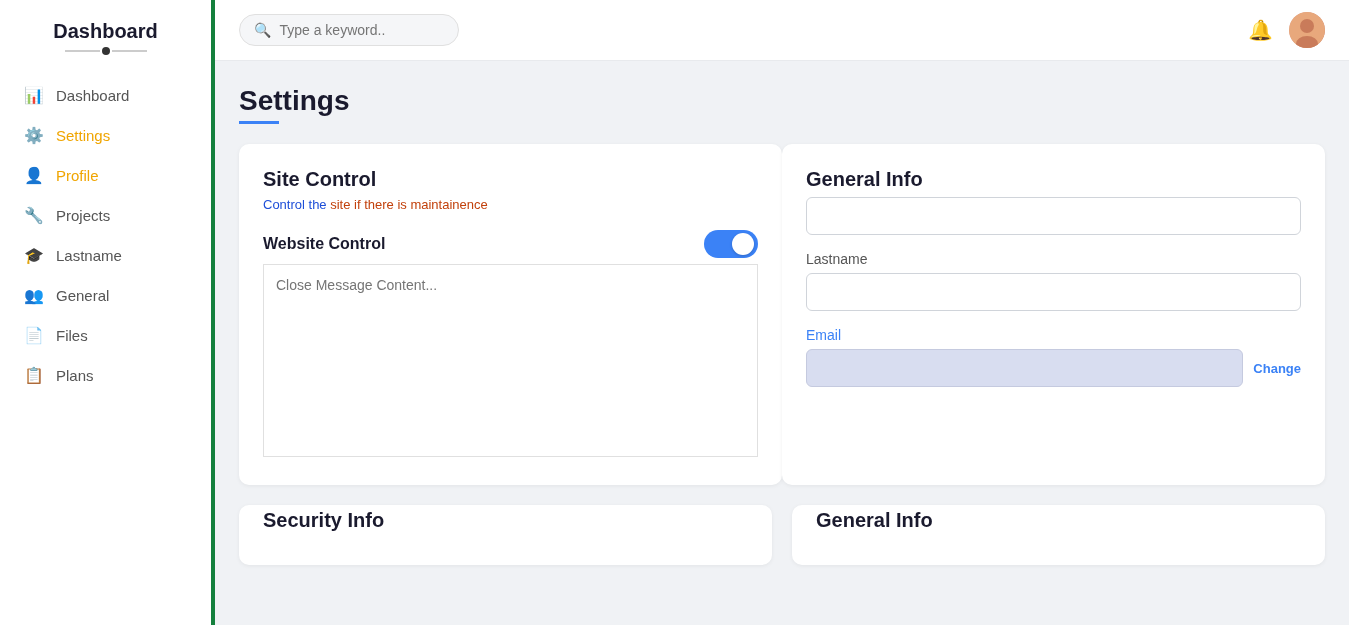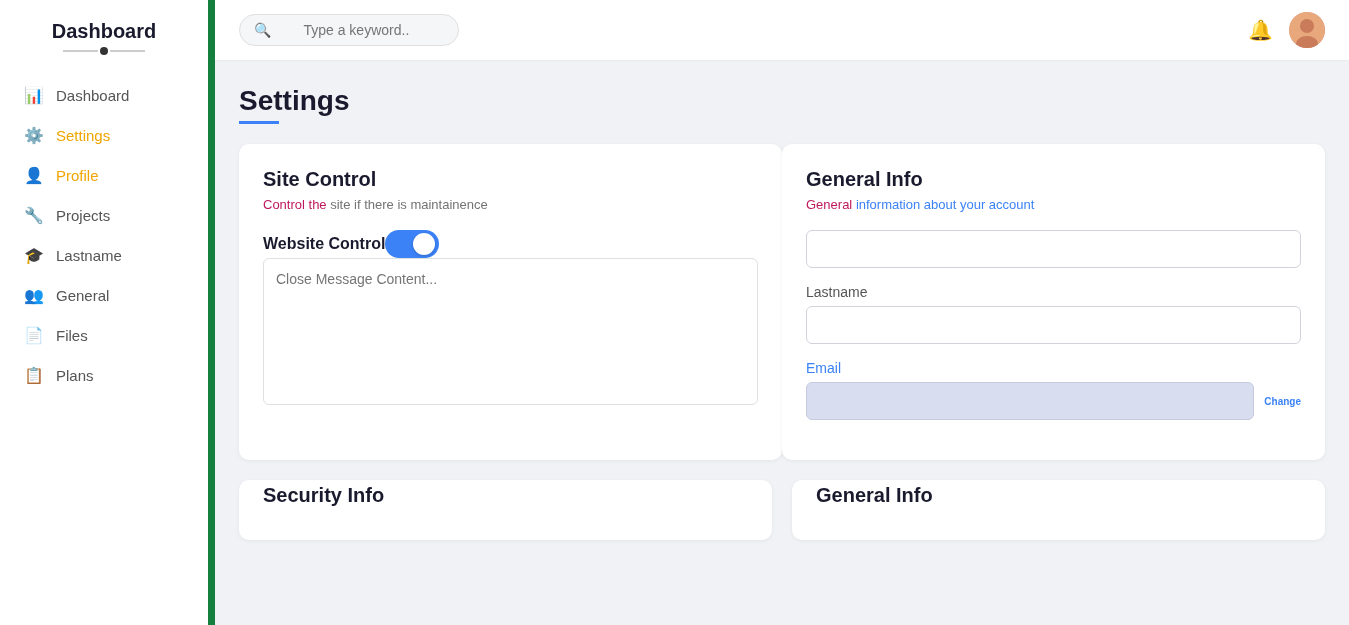--- a/index.html
+++ b/index.html
@@ -2,21 +2,21 @@
 <html><head>
   <meta charset="utf-8">
   <style>
     * { box-sizing: border-box; margin: 0; padding: 0; }
     body { font-family: 'Segoe UI', Arial, sans-serif; background: #f0f2f5; display: flex; height: 625px; overflow: hidden; }
 
     
     .sidebar {
       width: 215px;
       background: #fff;
-      border-right: 7px solid #15803d;
+      border-right: 4px solid #15803d;
       display: flex;
       flex-direction: column;
       padding: 20px 0;
       flex-shrink: 0;
     }
     .sidebar-logo {
       text-align: center;
       margin-bottom: 20px;
       padding: 0 20px;
     }
@@ -104,21 +104,20 @@
       color: #aaa;
       font-size: 14px;
     }
     .search-box input {
       border: none;
       background: transparent;
       outline: none;
       font-size: 14px;
       color: #4d7c0f;
       width: 100%;
-      margin-left: 24px;
     }
     .header-right {
       display: flex;
       align-items: center;
       gap: 16px;
     }
     .bell-icon {
       font-size: 20px;
       color: #333;
       cursor: pointer;
@@ -170,26 +169,28 @@
       font-size: 20px;
       font-weight: 700;
       color: #1a1a2e;
       margin-bottom: 6px;
     }
     .card-subtitle {
       font-size: 13px;
       color: #888;
       margin-bottom: 18px;
     }
-    .card-subtitle span { color: #be185d; }
+    .card-subtitle span { color: #1d4ed8; }
 
     
     .website-control-row {
       display: flex;
       align-items: center;
+      justify-content: space-between;
+      margin-bottom: 6px;
     }
     .website-control-label {
       font-size: 16px;
       font-weight: 600;
       color: #1a1a2e;
     }
     .website-control-desc {
       font-size: 13px;
       color: #3b82f6;
       margin-bottom: 14px;
@@ -212,23 +213,23 @@
       border-radius: 50%;
       position: absolute;
       top: 3px;
       right: 4px;
       transition: right 0.2s;
       box-shadow: 0 1px 3px rgba(0,0,0,0.2);
     }
 
     .close-message-textarea {
       width: 100%;
-      height: 147px;
+      height: 193px;
       border: 1px solid #e0e0e0;
-      border-radius: 6px;
+      border-radius: 0;
       padding: 12px;
       font-size: 14px;
       color: #aaa;
       resize: none;
       outline: none;
       font-family: inherit;
     }
 
     
     .form-group {
@@ -260,21 +261,21 @@
       align-items: center;
       gap: 10px;
     }
     .email-row .form-input {
       flex: 1;
     }
     .change-btn {
       background: transparent;
       border: none;
       color: #3b82f6;
-      font-size: 10px;
+      font-size: 13px;
       font-weight: 600;
       cursor: pointer;
       white-space: nowrap;
     }
 
     
     .bottom-cards {
       display: grid;
       grid-template-columns: 1fr 1fr;
       gap: 20px;
@@ -357,38 +358,35 @@
 
   <div class="content">
     <div class="page-title">Settings</div>
     <div class="page-title-underline"></div>
 
     <div class="cards-grid">
 
       <div class="card">
         <div class="card-title">Site Control</div>
         <div class="card-subtitle">
-          <span>Control the </span><span style="color:#737373">site if there is maintainence</span>
+          <span>Control the </span><span style="color:#c2410c">site if there is maintainence</span>
         </div>
         <div class="website-control-row">
           <div>
             <div class="website-control-label">Website Control</div>
           </div>
           <div class="toggle">
             <div class="toggle-knob"></div>
           </div>
         </div>
         <textarea class="close-message-textarea" placeholder="Close Message Content..." style=""></textarea>
       </div>
 
       <div class="card">
         <div class="card-title">General Info</div>
-        <div class="card-subtitle">
-          <span>General </span><span style="color:#3b82f6">information about your account</span>
-        </div>
 
         <div class="form-group">
           <input type="text" class="form-input" style="">
         </div>
 
         <div class="form-group">
           <label class="form-label">Lastname</label>
           <input type="text" class="form-input" style="">
         </div>
 

